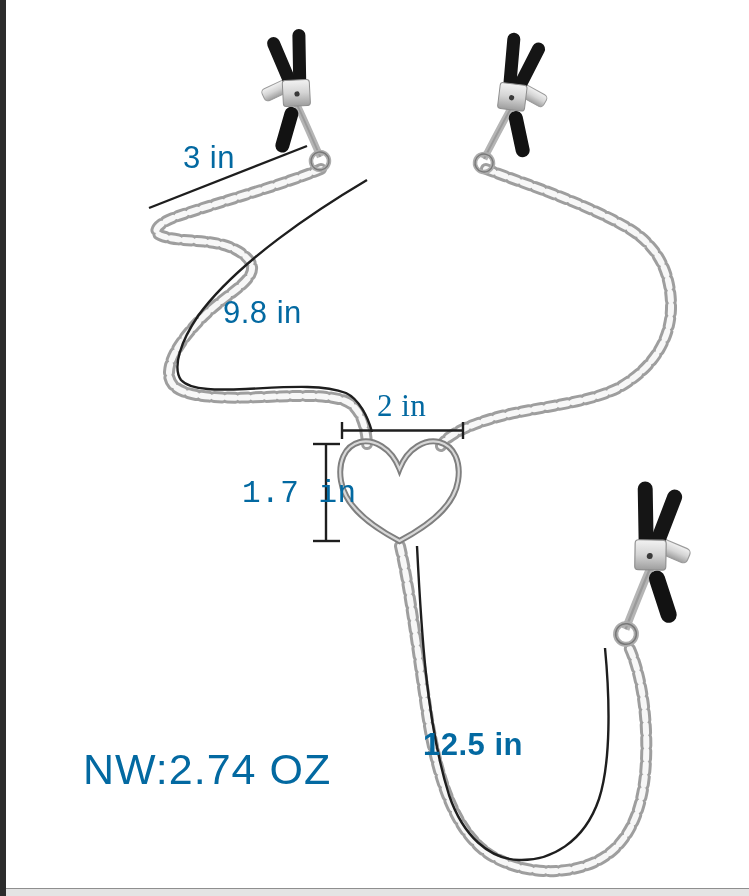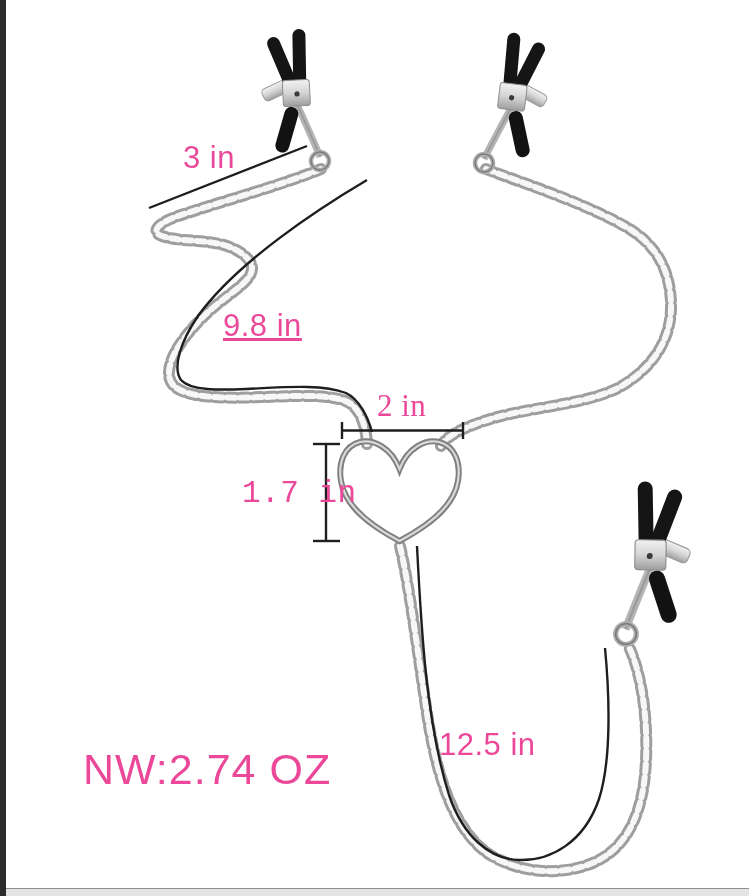--- a/index.html
+++ b/index.html
@@ -12,28 +12,28 @@
     position:absolute; left:0; top:0; width:6px; height:896px;
     background:#2c2c2c; z-index:5;
   }
   .bottom-strip {
     position:absolute; left:4px; right:0; bottom:0; height:7px;
     background:#e4e4e4; border-top:1.5px solid #8f8f8f; z-index:4;
   }
   svg.art { position:absolute; left:0; top:0; z-index:1; }
 
   .lbl {
-    position:absolute; z-index:3; color:#ec4899;
+    position:absolute; z-index:3; color:#0369a1;
     font-size:31px; line-height:1; letter-spacing:0.5px; white-space:nowrap;text-align:right;
   }
   .lbl-3in  { left:183px; top:142px; }
-  .lbl-98in { left:223px; top:310px;text-decoration:underline; }
+  .lbl-98in { left:223px; top:297px; }
   .lbl-2in  { left:377px; top:390px;font-family:Liberation Serif, serif; }
   .lbl-17in { left:242px; top:478px;font-family:Liberation Mono, monospace; }
-  .lbl-125in{ left:439px; top:729px; }
+  .lbl-125in{ left:423px; top:729px;font-weight:bold; }
   .lbl-nw   { left:83px;  top:748px; font-size:43px; letter-spacing:1px; }
 
   
   .chain-thread { fill:none; stroke:#c6c6c6; stroke-width:2.5; }
   .chain-base   { fill:none; stroke:#9e9e9e; stroke-width:12; stroke-linecap:round; stroke-dasharray:8 5; }
   .chain-core   { fill:none; stroke:#f7f7f7; stroke-width:6;  stroke-linecap:round; stroke-dasharray:8 5; }
 
   .dim { fill:none; stroke:#1e1e1e; stroke-width:2.4; stroke-linecap:butt; }
 
   .heart-outer { fill:none; stroke:#7f7f7f; stroke-width:6; }

